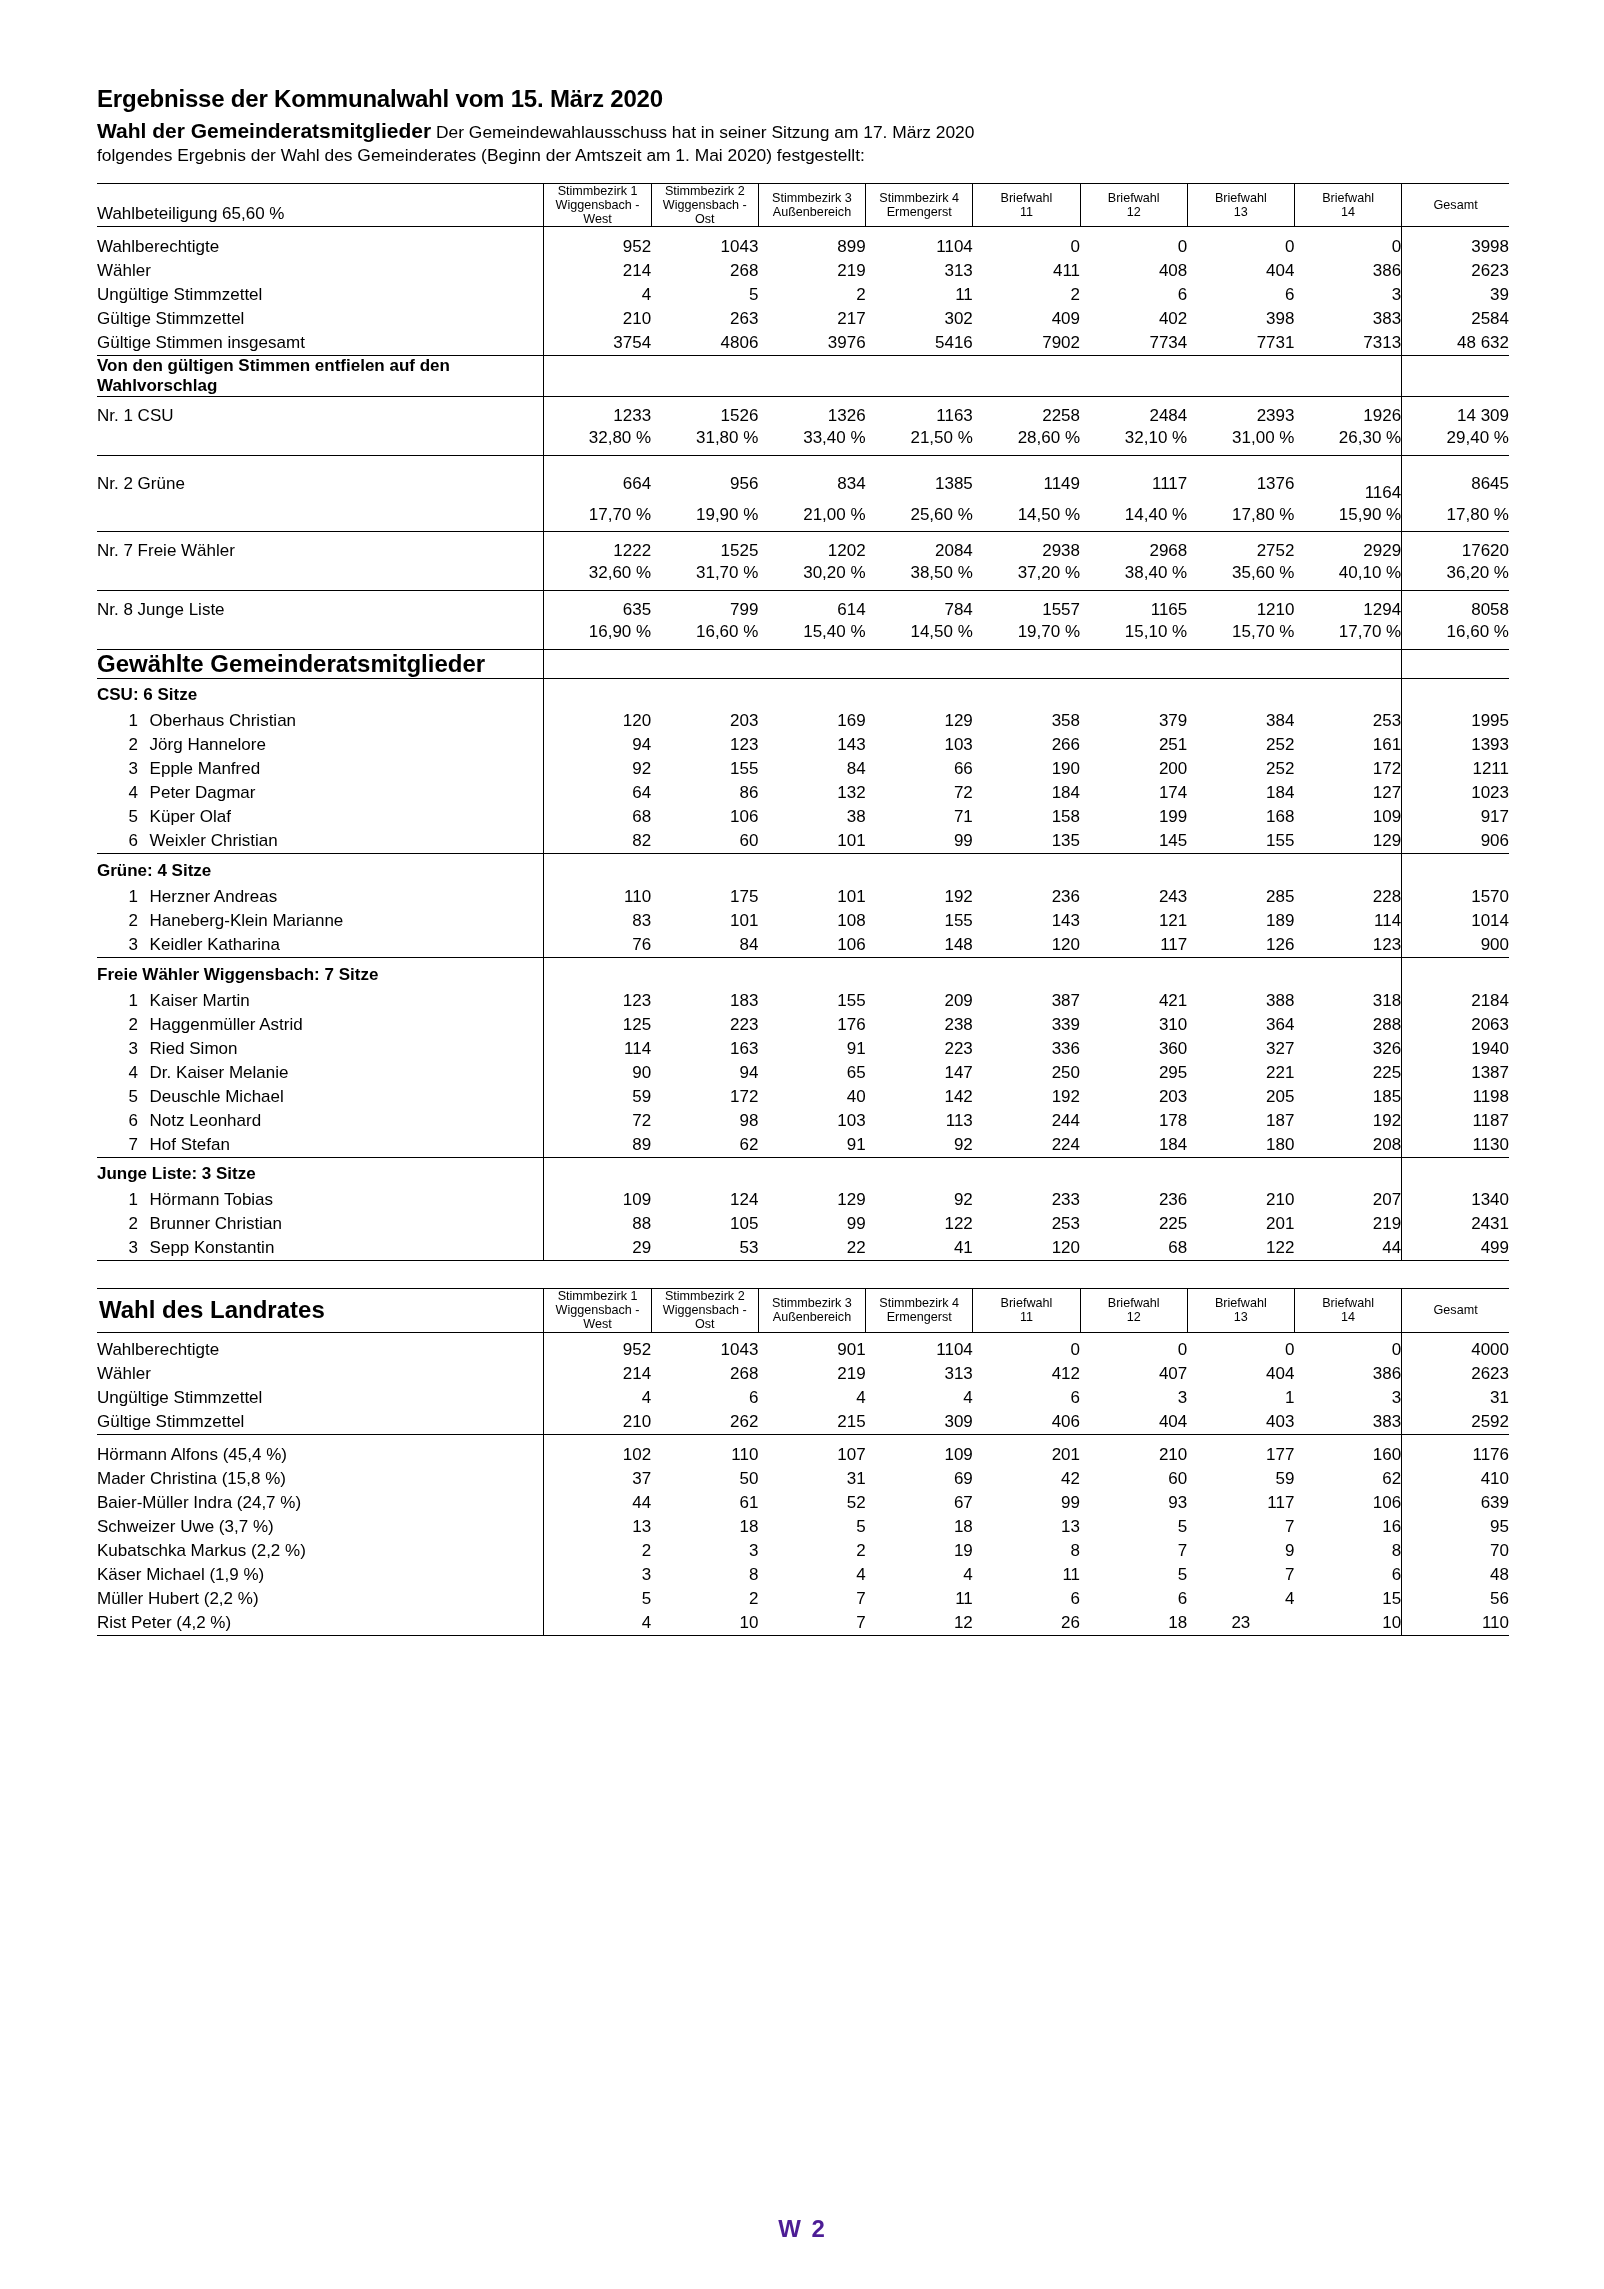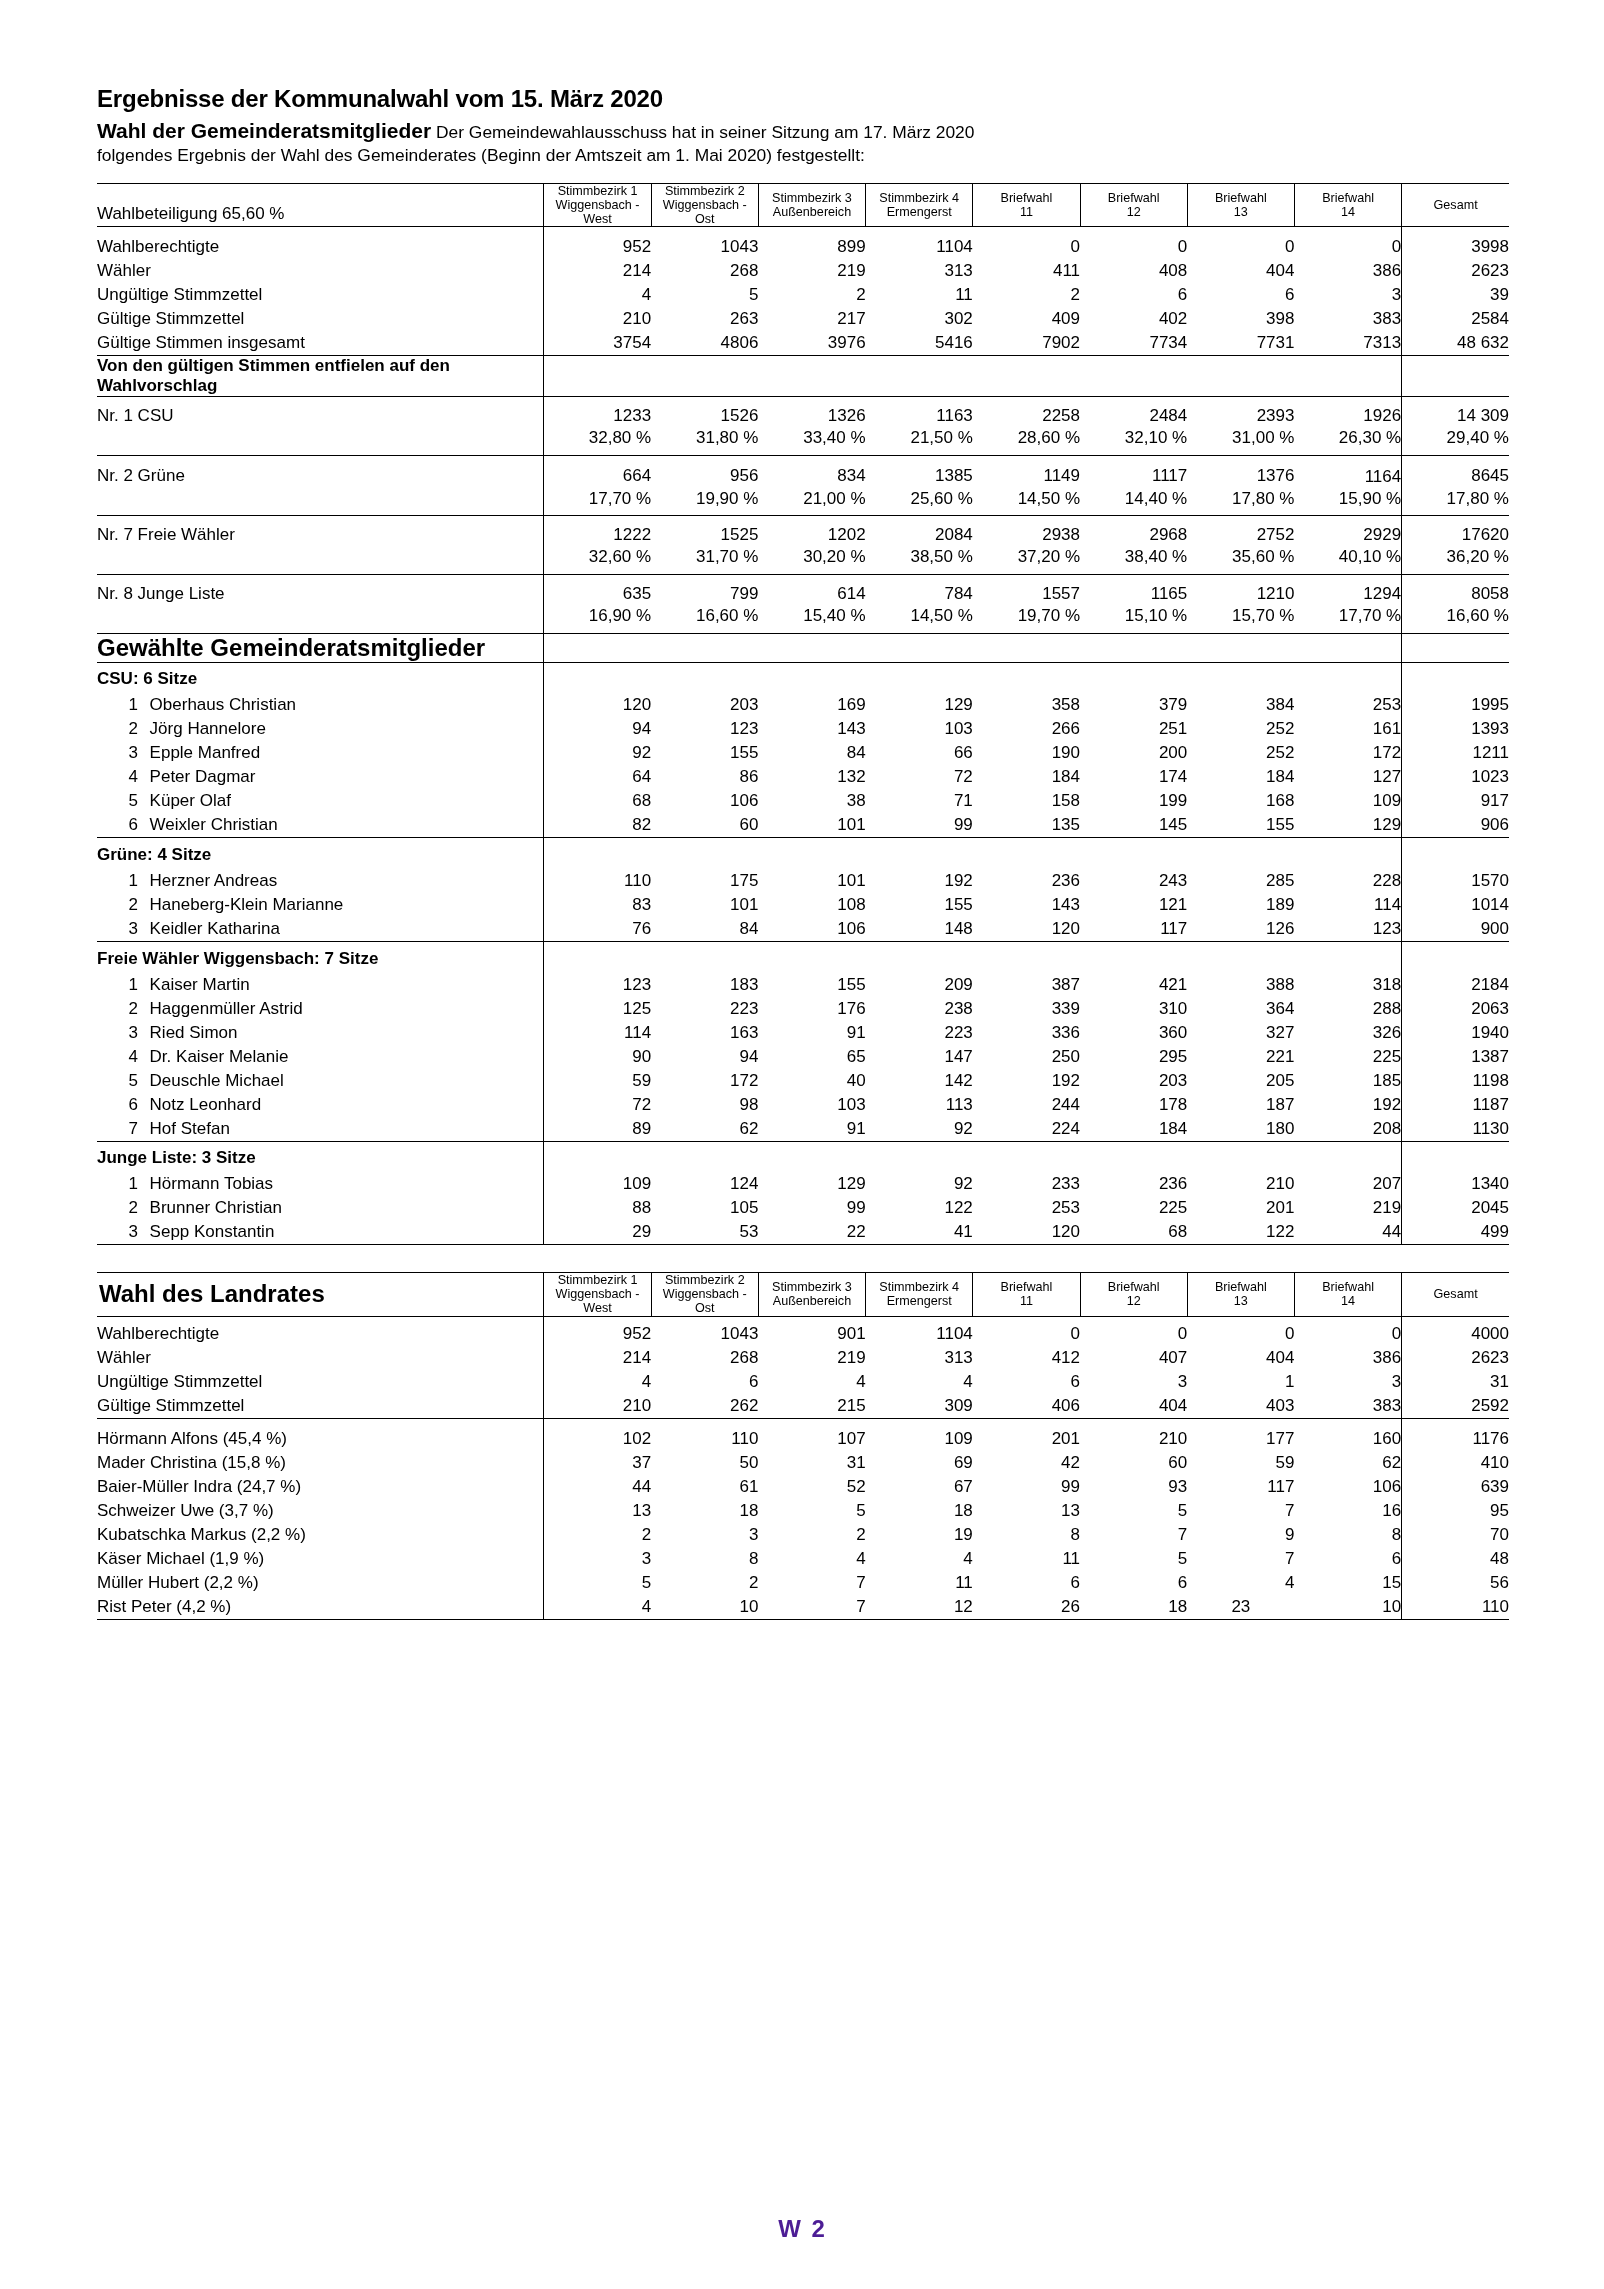--- a/index.html
+++ b/index.html
@@ -284,21 +284,21 @@
           </tr>
           <tr class="hline-top rowh">
             <td class="lbl" style="padding-top: 6.8px; height: 24px;">Nr. 2  Grüne</td>
             <td class="num vsep" style="padding-top: 6.8px; height: 24px;">664</td>
             <td class="num" style="padding-top: 6.8px; height: 24px;">956</td>
             <td class="num" style="padding-top: 6.8px; height: 24px;">834</td>
             <td class="num" style="padding-top: 6.8px; height: 24px;">1385</td>
             <td class="num" style="padding-top: 6.8px; height: 24px;">1149</td>
             <td class="num" style="padding-top: 6.8px; height: 24px;">1117</td>
             <td class="num" style="padding-top: 6.8px; height: 24px;">1376</td>
-            <td class="num" style="padding-top: 9px; height: 24px;">1164</td>
+            <td class="num" style="padding-top: 25px; height: 24px;">1164</td>
             <td class="num vsep" style="padding-top: 6.8px; height: 24px;">8645</td>
           </tr>
           <tr class="rowh-pct">
             <td class="lbl"></td>
             <td class="num vsep" style="padding-bottom:6.8px">17,70 %</td>
             <td class="num" style="padding-bottom:6.8px">19,90 %</td>
             <td class="num" style="padding-bottom:6.8px">21,00 %</td>
             <td class="num" style="padding-bottom:6.8px">25,60 %</td>
             <td class="num" style="padding-bottom:6.8px">14,50 %</td>
             <td class="num" style="padding-bottom:6.8px">14,40 %</td>
@@ -621,21 +621,21 @@
           <tr class="rowh">
             <td class="lbl " style="height: 24px;"><span class="cand-idx">2</span><span class="cand-name">Brunner Christian</span></td>
             <td class="num vsep" style="height: 24px;">88</td>
             <td class="num" style="height: 24px;">105</td>
             <td class="num" style="height: 24px;">99</td>
             <td class="num" style="height: 24px;">122</td>
             <td class="num" style="height: 24px;">253</td>
             <td class="num" style="height: 24px;">225</td>
             <td class="num" style="height: 24px;">201</td>
             <td class="num" style="height: 24px;">219</td>
-            <td class="num vsep" style="height: 24px;">2045</td>
+            <td class="num vsep" style="height: 24px;">2431</td>
           </tr>
           <tr class="rowh">
             <td class="lbl " style="height: 24px;"><span class="cand-idx">3</span><span class="cand-name">Sepp Konstantin</span></td>
             <td class="num vsep" style="height: 24px;">29</td>
             <td class="num" style="height: 24px;">53</td>
             <td class="num" style="height: 24px;">22</td>
             <td class="num" style="height: 24px;">41</td>
             <td class="num" style="height: 24px;">120</td>
             <td class="num" style="height: 24px;">68</td>
             <td class="num" style="height: 24px;">122</td>

